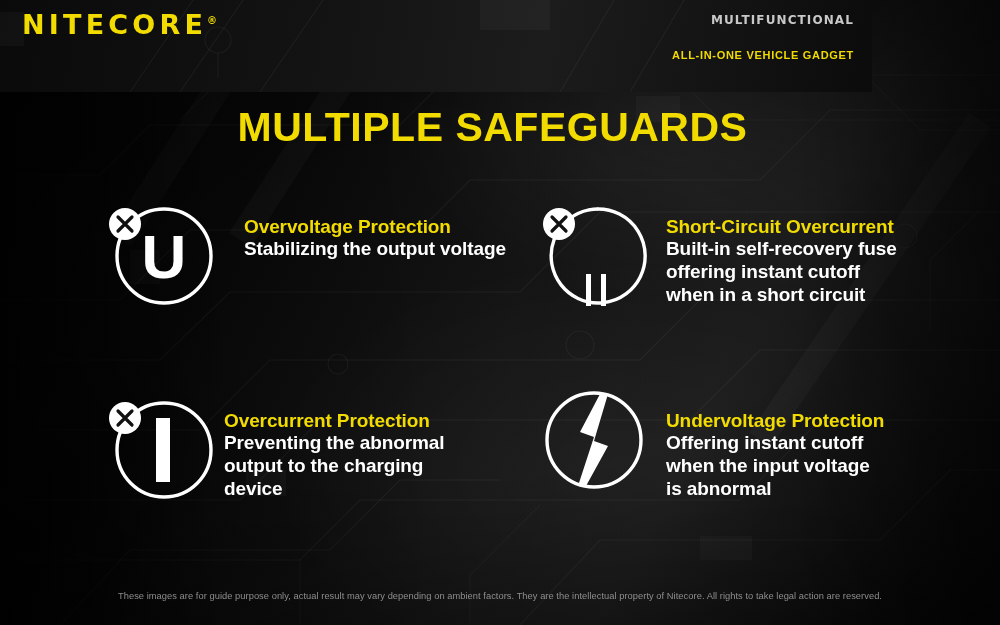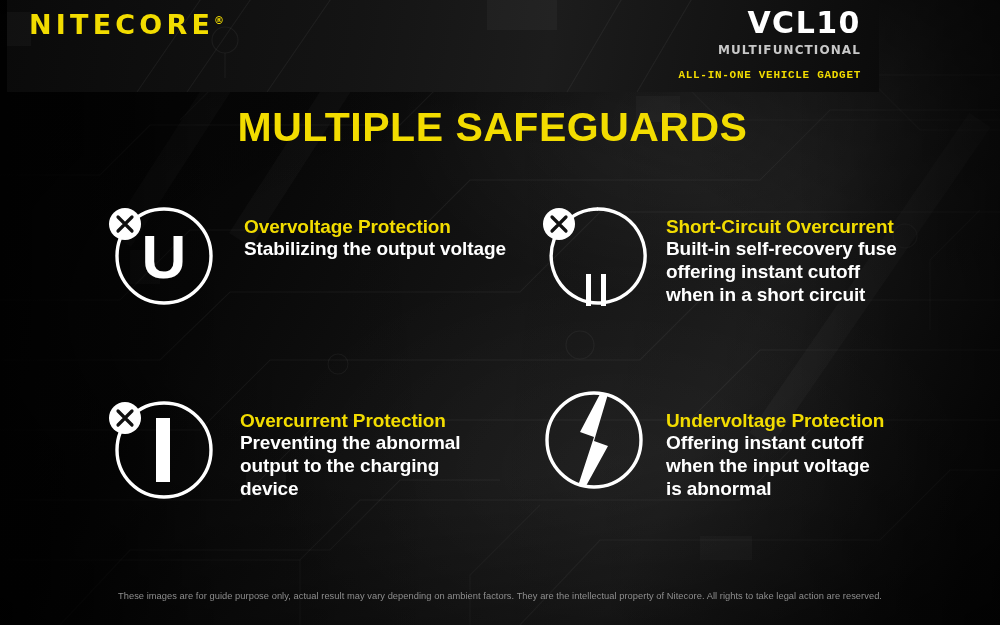--- a/index.html
+++ b/index.html
@@ -31,21 +31,21 @@
     inset: 0;
     background:
       radial-gradient(ellipse 760px 420px at 500px 312px, rgba(0,0,0,0) 38%, rgba(0,0,0,0.55) 100%),
       linear-gradient(90deg, rgba(0,0,0,0.85) 0%, rgba(0,0,0,0.15) 22%, rgba(0,0,0,0) 45%, rgba(0,0,0,0.1) 80%, rgba(0,0,0,0.45) 100%);
     pointer-events: none;
   }
 
   
   .header-band {
     position: absolute;
-    top: 0; left: 7px;
+    top: 0; left: 0;
     width: 872px; height: 92px;
     background: linear-gradient(100deg, #0a0a0a 0%, #141414 40%, #1c1c1c 62%, #121212 85%, #0b0b0b 100%);
   }
   .brand-logo {
     position: absolute;
     top: 11px; left: 22px;
     font-size: 27px;
     font-weight: bold;
     letter-spacing: 4.2px;
     color: #F2DC00;
@@ -72,26 +72,26 @@
   }
   .product-sub1 {
     margin-top: 6px;
     font-size: 12px;
     font-weight: bold;
     color: #c8c8c8;
     letter-spacing: 1.1px;
     font-family: "DejaVu Sans", sans-serif;
   }
   .product-sub2 {
-    margin-top: 14px;
+    margin-top: 24px;
     font-size: 11px;
     font-weight: bold;
     color: #F2DC00;
     letter-spacing: 0.7px;
-    font-family: Liberation Mono, monospace;
+    font-family: Liberation Sans, sans-serif;
   }
 
   
   .slide-title {
     position: absolute;
     top: 104px;
     left: 0; width: 985px;
     text-align: center;
     font-size: 41px;
     font-weight: bold;
@@ -136,21 +136,21 @@
   }
 
   
   .f1 { left: 104px;  top: 2px;  }
   .f2 { left: 538px;  top: 2px;  }
   .f3 { left: 104px;  top: 196px; }
   .f4 { left: 538px;  top: 188px; }
 
   .f1 .feature-text { margin-left: 28px; }
   .f2 .feature-text { margin-left: 16px; }
-  .f3 .feature-text { margin-left: 24px; }
+  .f3 .feature-text { margin-left: 8px; }
   .f4 .feature-text { margin-left: 16px; padding-top: 26px; }
 
   
   .footer-note {
     position: absolute;
     left: 0; bottom: 24px;
     width: 1000px;
     text-align: center;
     font-size: 9.3px;
     color: #8e8e8e;
@@ -221,21 +221,20 @@
         <rect x="0" y="12" width="24" height="34"></rect>
         <rect x="480" y="0" width="70" height="30"></rect>
       </g>
     </svg>
 
     <div class="brand-logo">
       <span>NITECORE</span><span class="reg">®</span>
     </div>
 
     <div class="product-block">
-      <div class="product-name">VCL10</div>
       <div class="product-sub1">MULTIFUNCTIONAL</div>
       <div class="product-sub2">ALL-IN-ONE VEHICLE GADGET</div>
     </div>
   </div>
 
   <div class="slide-title">MULTIPLE SAFEGUARDS</div>
 
   <div class="features">
 
     <div class="feature f1">

